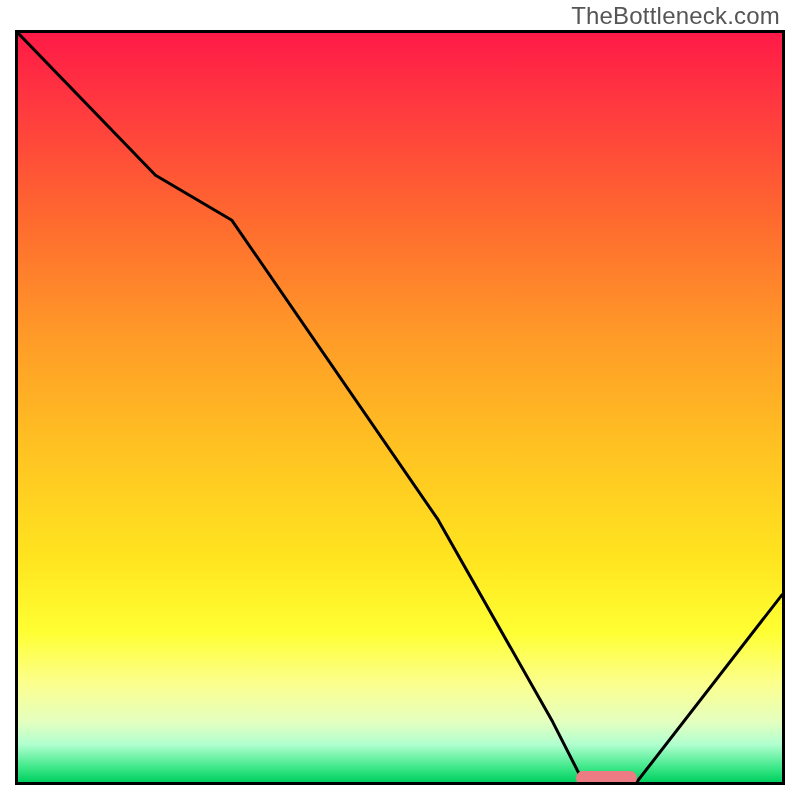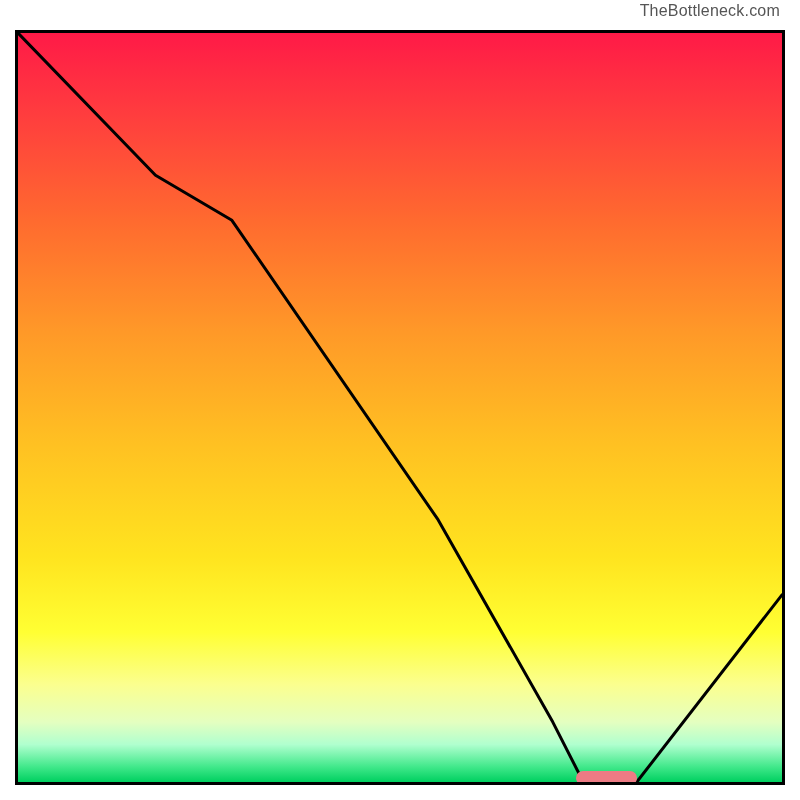--- a/index.html
+++ b/index.html
@@ -13,21 +13,21 @@
   .container {
     position: relative;
     width: 800px;
     height: 800px;
   }
   .watermark {
     position: absolute;
     top: 2px;
     right: 20px;
     color: #555555;
-    font-size: 16px;
+    font-size: 24px;
     font-weight: 400;
     letter-spacing: 0.2px;
   }
   .plot-frame {
     position: absolute;
     left: 15px;
     top: 30px;
     width: 770px;
     height: 755px;
     border: 3px solid #000;

